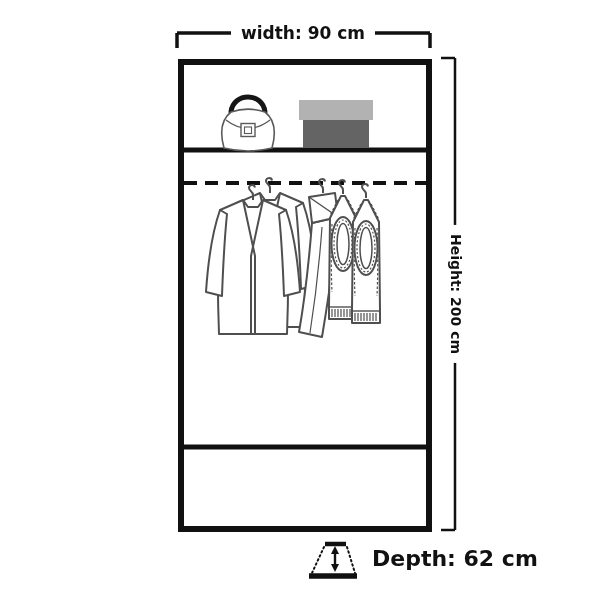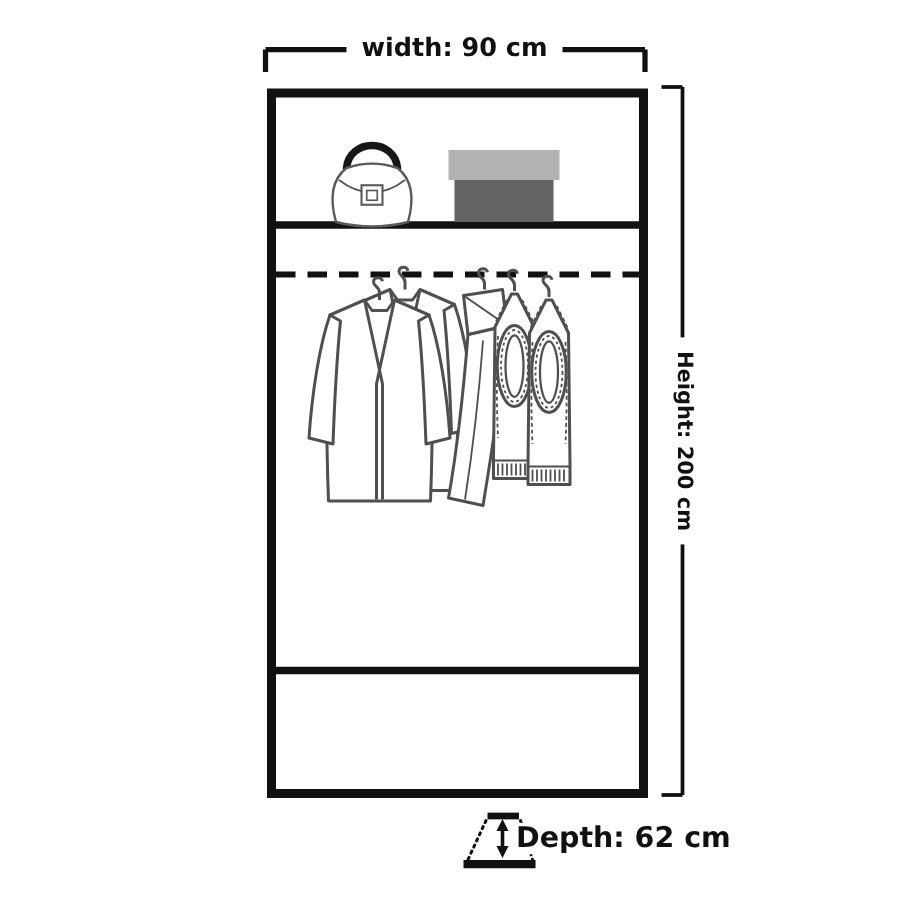--- a/index.html
+++ b/index.html
@@ -7,21 +7,21 @@
     position:relative; width:600px; height:600px; background:#ffffff;
     font-family:"DejaVu Sans","Liberation Sans",sans-serif; overflow:hidden;border-radius:32px;
   }
   .canvas svg { position:absolute; left:0; top:0; }
   .dim-label {
     position:absolute; font-weight:bold; color:#111111; background:#ffffff;
     white-space:nowrap; line-height:1.1;
   }
   .width-label  { left:303px; top:33px;  transform:translate(-50%,-50%); font-size:17px; padding:0 10px; }
   .height-label { left:455px; top:294px; transform:translate(-50%,-50%) rotate(90deg); font-size:14px; padding:0 9px; }
-  .depth-label  { left:344px; top:559px; transform:translateY(-50%); font-size:19px; }
+  .depth-label  { left:372px; top:559px; transform:translateY(-50%); font-size:22px; }
 </style>
 </head>
 <body>
 
 <div class="canvas">
 
   <svg width="600" height="600" viewBox="0 0 600 600">
 
     <g stroke="#111111" stroke-width="3.5">
       <line x1="177" y1="33" x2="430" y2="33"></line>

